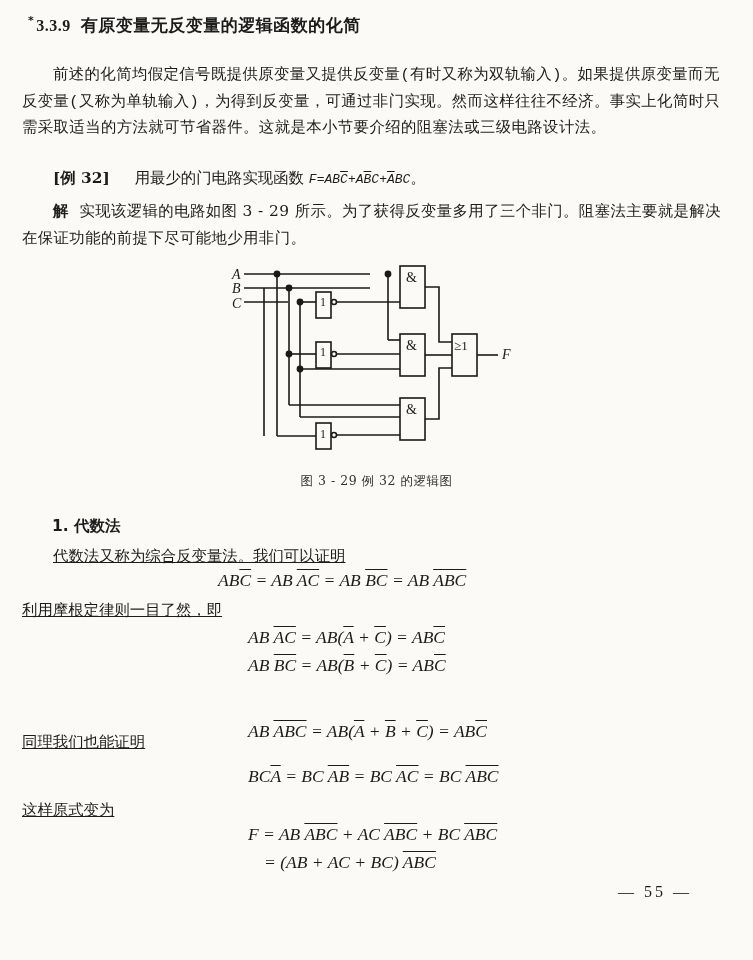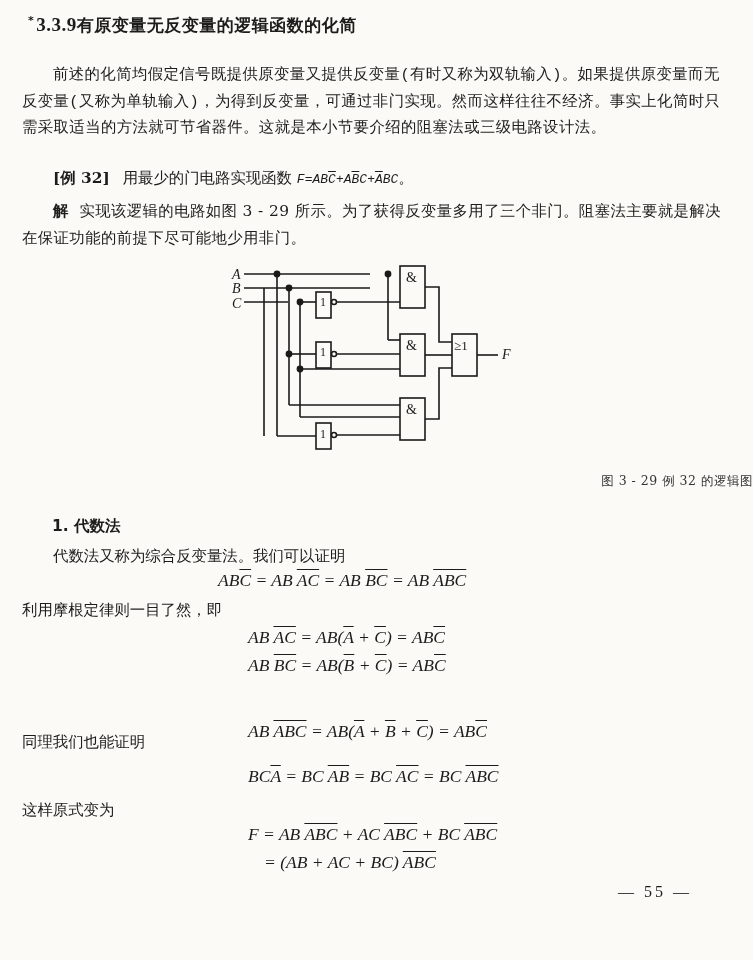--- a/index.html
+++ b/index.html
@@ -6,52 +6,52 @@
   body {
     width: 753px; height: 960px; overflow: hidden;
     background: #fbfaf6;
     font-family: "DejaVu Serif", "Liberation Serif", serif;
     color: #1c1c1c;
     position: relative;
   }
   .page { position: absolute; left: 0; top: 0; width: 753px; height: 960px; }
   .abs { position: absolute; white-space: nowrap; }
   .section-title { left: 28px; top: 14px; font-size: 17px; font-weight: bold; font-family: "DejaVu Sans", "Liberation Sans", sans-serif; letter-spacing: 0.5px; }
-  .section-title .num { font-family: "Liberation Serif", serif; font-size: 19px; margin-right: 0; }
+  .section-title .num { font-family: "Liberation Serif", serif; font-size: 16px; margin-right: 10px; }
   .section-title .star { font-size: 11px; vertical-align: top; margin-right: 2px; }
   .para { font-size: 15.4px; line-height: 26.5px; letter-spacing: 0.4px; }
   .p1 { left: 22px; top: 62px; width: 700px; white-space: normal; font-family: Liberation Mono, monospace; }
   .indent { text-indent: 31px; }
   .example { left: 53px; top: 168px; font-size: 15.4px; }
   .example .tag { font-weight: bold; }
   .solution { left: 22px; top: 198px; width: 700px; white-space: normal; }
   .solution .lead { font-weight: bold; }
   .math { font-family: Liberation Mono, monospace; font-style: italic; font-size: 13px; }
   .ov { text-decoration: overline; }
-  .caption { left: 0; width: 753px; text-align: right; top: 473px; font-size: 12.5px; letter-spacing: 0.5px; color: #333; }
+  .caption { left: 0; width: 753px; text-align: center; top: 473px; font-size: 12.5px; letter-spacing: 0.5px; color: #333; }
   .subhead { left: 52px; top: 516px; font-size: 15.5px; font-weight: bold; font-family: "DejaVu Sans", "Liberation Sans", sans-serif; }
-  .line { font-size: 15.4px; }
+  .line { font-size: 15.4px; text-decoration: underline; }
   .eq { font-family: "Liberation Serif", serif; font-style: italic; font-size: 17.5px; }
   .pagenum { left: 618px; top: 883px; font-size: 16px; font-family: "Liberation Serif", serif; letter-spacing: 3px; }
   svg text { font-family: "Liberation Serif", serif; }
 </style>
 </head>
 <body>
 
 <div class="page">
 
   <div class="abs section-title">
     <span class="star">*</span><span class="num">3.3.9</span><span>有原变量无反变量的逻辑函数的化简</span>
   </div>
 
   <div class="abs para p1 indent">前述的化简均假定信号既提供原变量又提供反变量(有时又称为双轨输入)。如果提供原变量而无反变量(又称为单轨输入)，为得到反变量，可通过非门实现。然而这样往往不经济。事实上化简时只需采取适当的方法就可节省器件。这就是本小节要介绍的阻塞法或三级电路设计法。</div>
 
   <div class="abs example">
     <span class="tag">[例 32]</span>
-    <span style="margin-left:8px">用最少的门电路实现函数</span>
+    <span style="margin-left:20px">用最少的门电路实现函数</span>
     <span class="math"><span>F=</span><span>AB</span><span class="ov">C</span>+<span>A</span><span class="ov">B</span><span>C</span>+<span class="ov">A</span><span>BC</span></span><span>。</span>
   </div>
 
   <div class="abs para solution indent">
     <span class="lead">解</span>&nbsp;&nbsp;<span>实现该逻辑的电路如图 3 - 29 所示。为了获得反变量多用了三个非门。阻塞法主要就是解决在保证功能的前提下尽可能地少用非门。</span>
   </div>
 
   <svg class="abs" style="left:230px; top:262px;" width="300" height="200" viewBox="0 0 300 200" fill="none" stroke="#1a1a1a" stroke-width="1.6">
 
     <text x="2" y="17" font-size="14" font-style="italic" fill="#1a1a1a" stroke="none">A</text>

